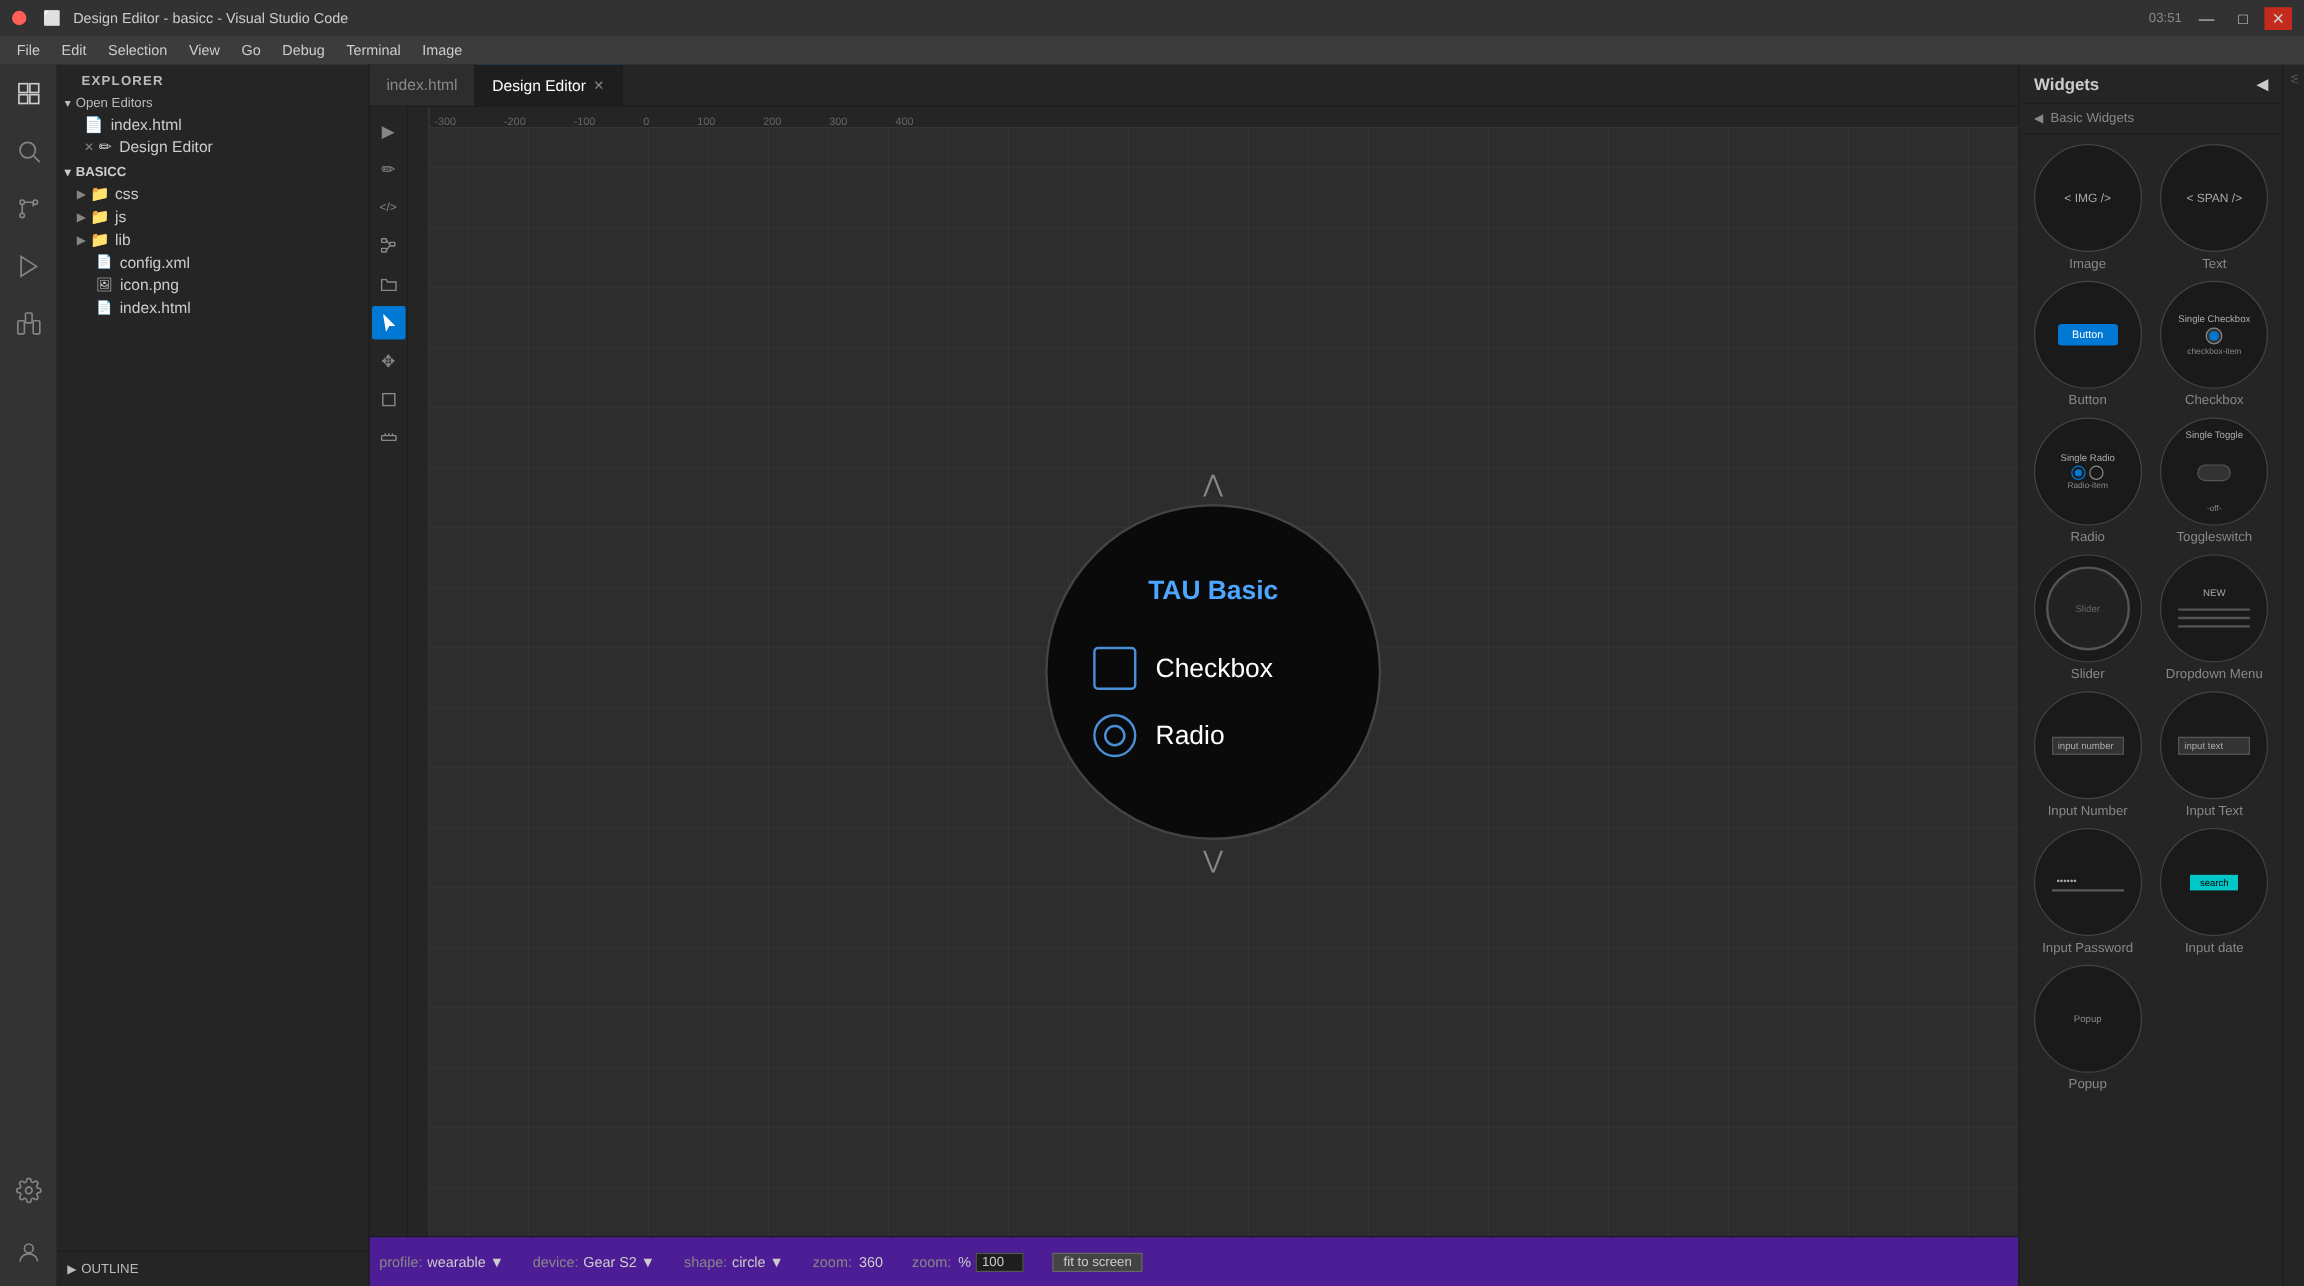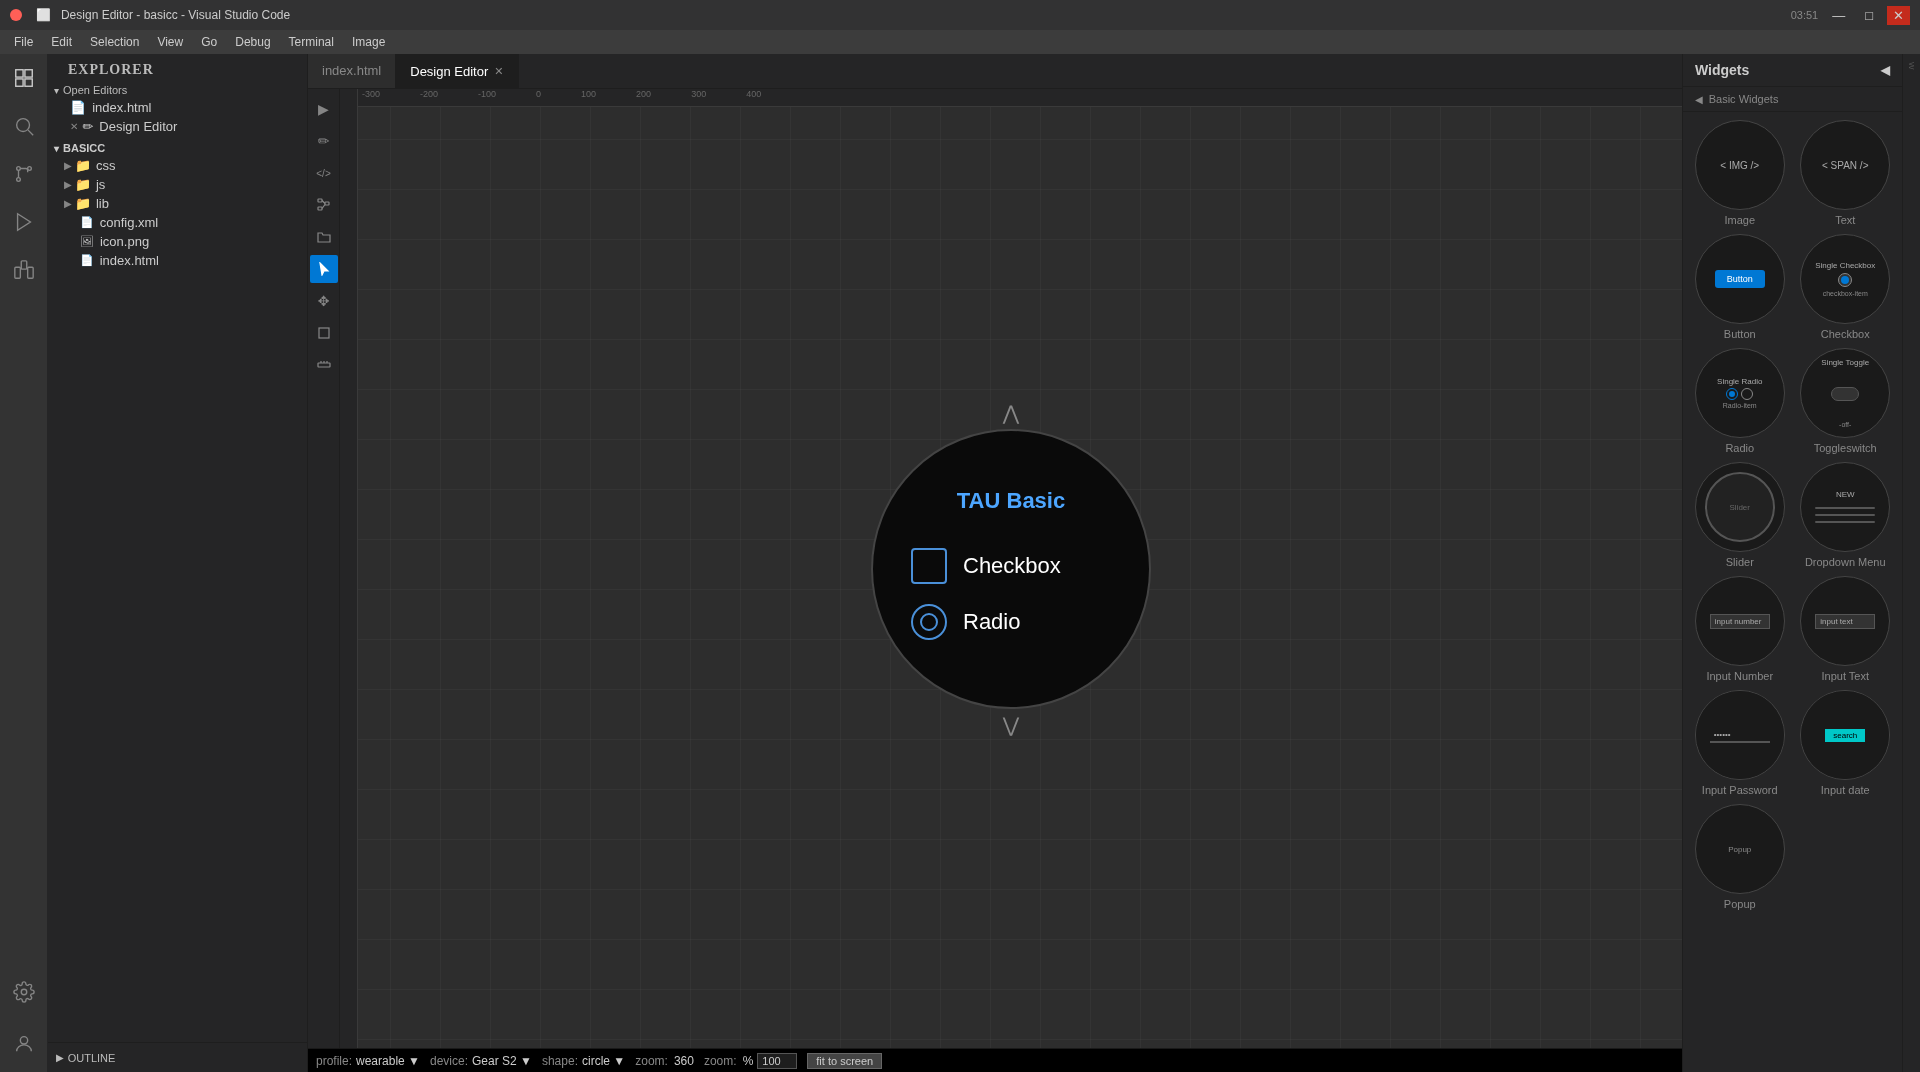--- a/index.html
+++ b/index.html
@@ -60,26 +60,25 @@
     #sidebar {
       width: 260px;
       background: #252526;
       display: flex;
       flex-direction: column;
       border-right: 1px solid #1e1e1e;
       overflow: hidden;
     }
     #sidebar-header {
       padding: 8px 10px 4px 20px;
-      font-size: 14px;
+      font-size: 11px;
       font-weight: bold;
       color: #bbbbbb;
       text-transform: uppercase;
       letter-spacing: 1px;
-      font-family: Liberation Serif, serif;
     }
     .sidebar-section { margin-bottom: 4px; }
     .sidebar-section-header {
       display: flex;
       align-items: center;
       padding: 2px 6px;
       cursor: pointer;
       color: #bbbbbb;
       font-size: 11px;
     }
@@ -204,20 +203,21 @@
 
     
     #ruler-h {
       height: 18px;
       background: #252526;
       position: absolute;
       top: 0;
       left: 18px;
       right: 0;
       display: flex;
+      align-items: flex-end;
       overflow: hidden;
       border-bottom: 1px solid #3a3a3a;
     }
     #ruler-v {
       width: 18px;
       background: #252526;
       position: absolute;
       top: 0;
       left: 0;
       bottom: 0;
@@ -298,27 +298,27 @@
       border-radius: 50%;
       background: transparent;
     }
     .device-item .item-label {
       font-size: 22px;
       color: #ffffff;
     }
 
     
     #bottom-toolbar {
-      height: 24px;
-      background: #000000;
+      height: 42px;
+      background: #4c1d95;
       border-top: 1px solid #1a1a1a;
       display: flex;
       align-items: center;
       padding: 0 8px;
-      gap: 10px;
+      gap: 24px;
       font-size: 12px;
       color: #888;
     }
     .bottom-item { display: flex; align-items: center; gap: 4px; }
     .bottom-dropdown { color: #cccccc; cursor: pointer; }
     .zoom-input {
       background: #1e1e1e;
       border: 1px solid #555;
       color: #ccc;
       padding: 1px 4px;

